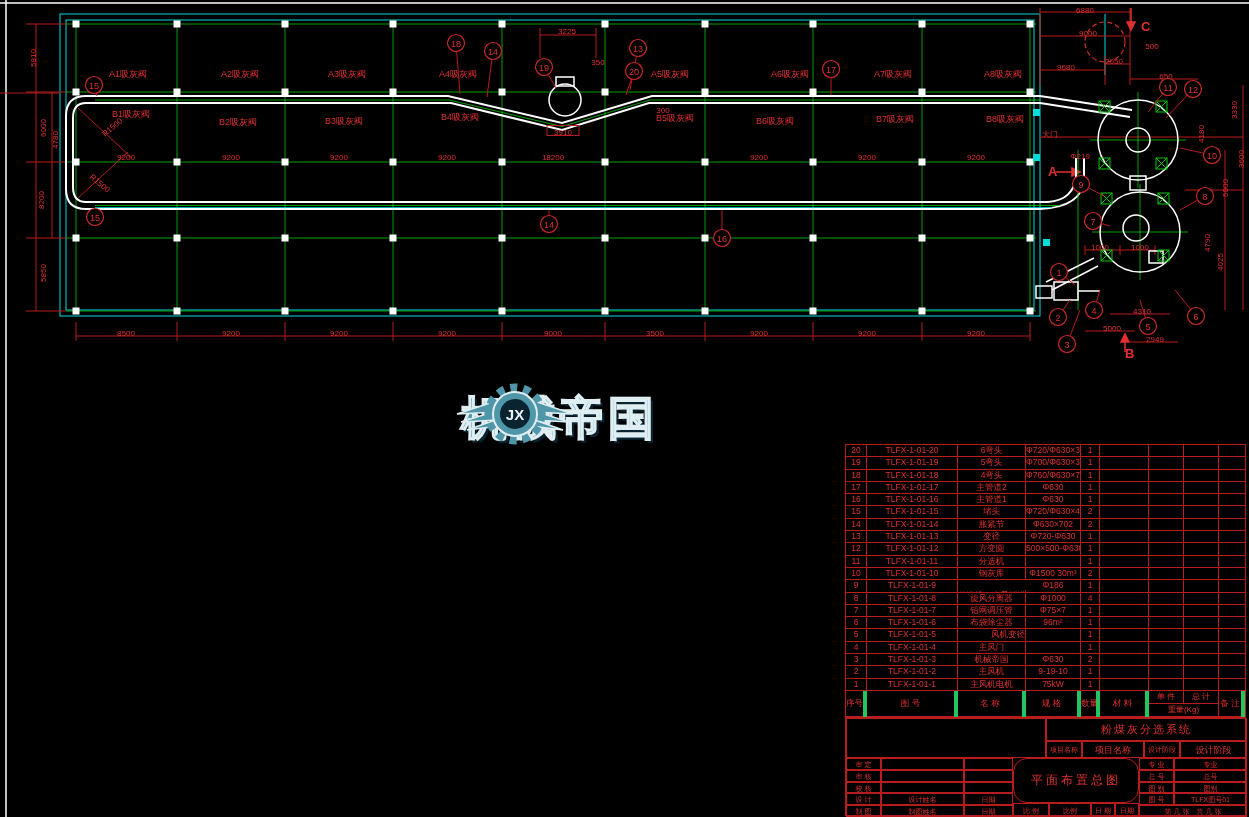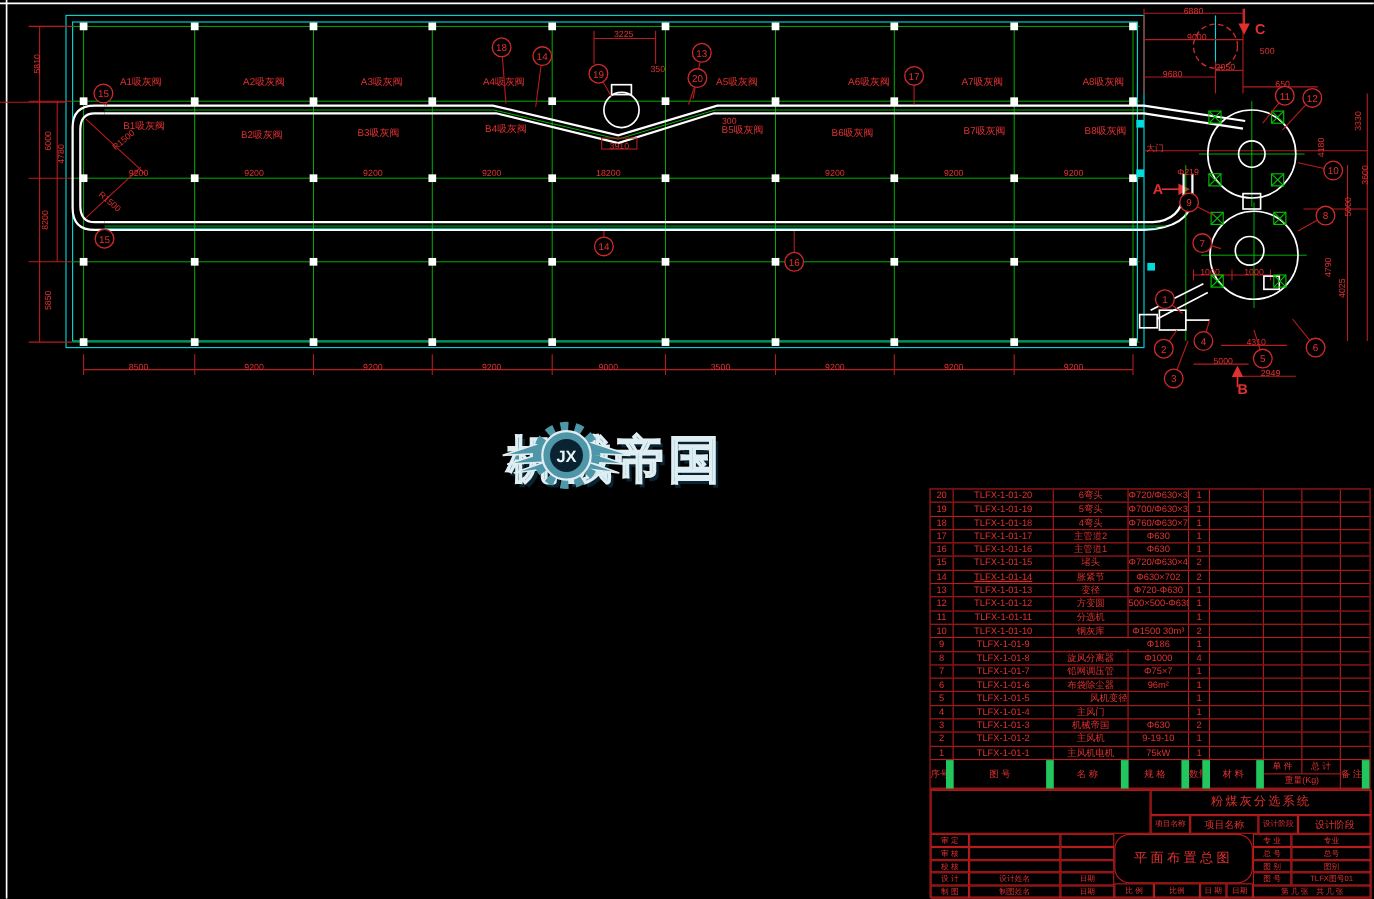--- a/index.html
+++ b/index.html
@@ -14,21 +14,21 @@
   .wm-site{font-size:22px;font-weight:bold;line-height:24px;color:#4f96a8;letter-spacing:2px;
     -webkit-text-stroke:1px #dfeef2;text-shadow:2px 2px 0 #0a2330;margin-left:36px;}
   
   #parts{position:absolute;left:845px;top:444px;width:401px;height:273px;
     border:1.5px solid #b81c1c;box-sizing:border-box;color:#e03030;}
   .prow{display:flex;height:12.3px;border-bottom:1px solid #b81c1c;box-sizing:border-box;}
   .pcell{border-right:1px solid #b81c1c;box-sizing:border-box;font-size:8.5px;line-height:11.3px;
     text-align:center;overflow:hidden;white-space:nowrap;}
   .pcell:last-child{border-right:none;}
   #phead{display:flex;height:26px;box-sizing:border-box;}
-  .phcell{border-right:7px solid #22c55e;box-sizing:border-box;font-size:8.5px;line-height:25px;
+  .phcell{border-right:4px solid #22c55e;box-sizing:border-box;font-size:8.5px;line-height:25px;
     text-align:center;overflow:hidden;white-space:nowrap;}
   .phsplit{display:flex;flex-direction:column;border-right:1px solid #b81c1c;box-sizing:border-box;}
   .phsplit .tophalf{display:flex;height:13px;border-bottom:1px solid #b81c1c;box-sizing:border-box;}
   .phsplit .tophalf div{flex:1;font-size:8px;line-height:12px;text-align:center;border-right:1px solid #b81c1c;box-sizing:border-box;}
   .phsplit .tophalf div:last-child{border-right:none;}
   .phsplit .bothalf{height:13px;font-size:8px;line-height:12px;text-align:center;}
   
   #tblock{position:absolute;left:845px;top:717px;width:401px;height:99px;
     border:1.5px solid #b81c1c;box-sizing:border-box;color:#e03030;}
   .tb{position:absolute;box-sizing:border-box;border:1px solid #b81c1c;overflow:hidden;
@@ -526,21 +526,21 @@
           <div class="pcell" style="width: 68px;">堵头</div>
           <div class="pcell" style="width: 55px;">Φ720/Φ630×450</div>
           <div class="pcell" style="width: 19px;">2</div>
           <div class="pcell" style="width: 49px;"></div>
           <div class="pcell" style="width: 35px;"></div>
           <div class="pcell" style="width: 35px;"></div>
           <div class="pcell" style="width: 26px;"></div>
         </div>
         <div class="prow">
           <div class="pcell" style="width: 21px;">14</div>
-          <div class="pcell" style="width: 91px; text-decoration: underline;">TLFX-1-01-14</div>
+          <div class="pcell" style="width: 91px;">TLFX-1-01-14</div>
           <div class="pcell" style="width: 68px;">胀紧节</div>
           <div class="pcell" style="width: 55px;">Φ630×702</div>
           <div class="pcell" style="width: 19px;">2</div>
           <div class="pcell" style="width: 49px;"></div>
           <div class="pcell" style="width: 35px;"></div>
           <div class="pcell" style="width: 35px;"></div>
           <div class="pcell" style="width: 26px;"></div>
         </div>
         <div class="prow">
           <div class="pcell" style="width: 21px;">13</div>

